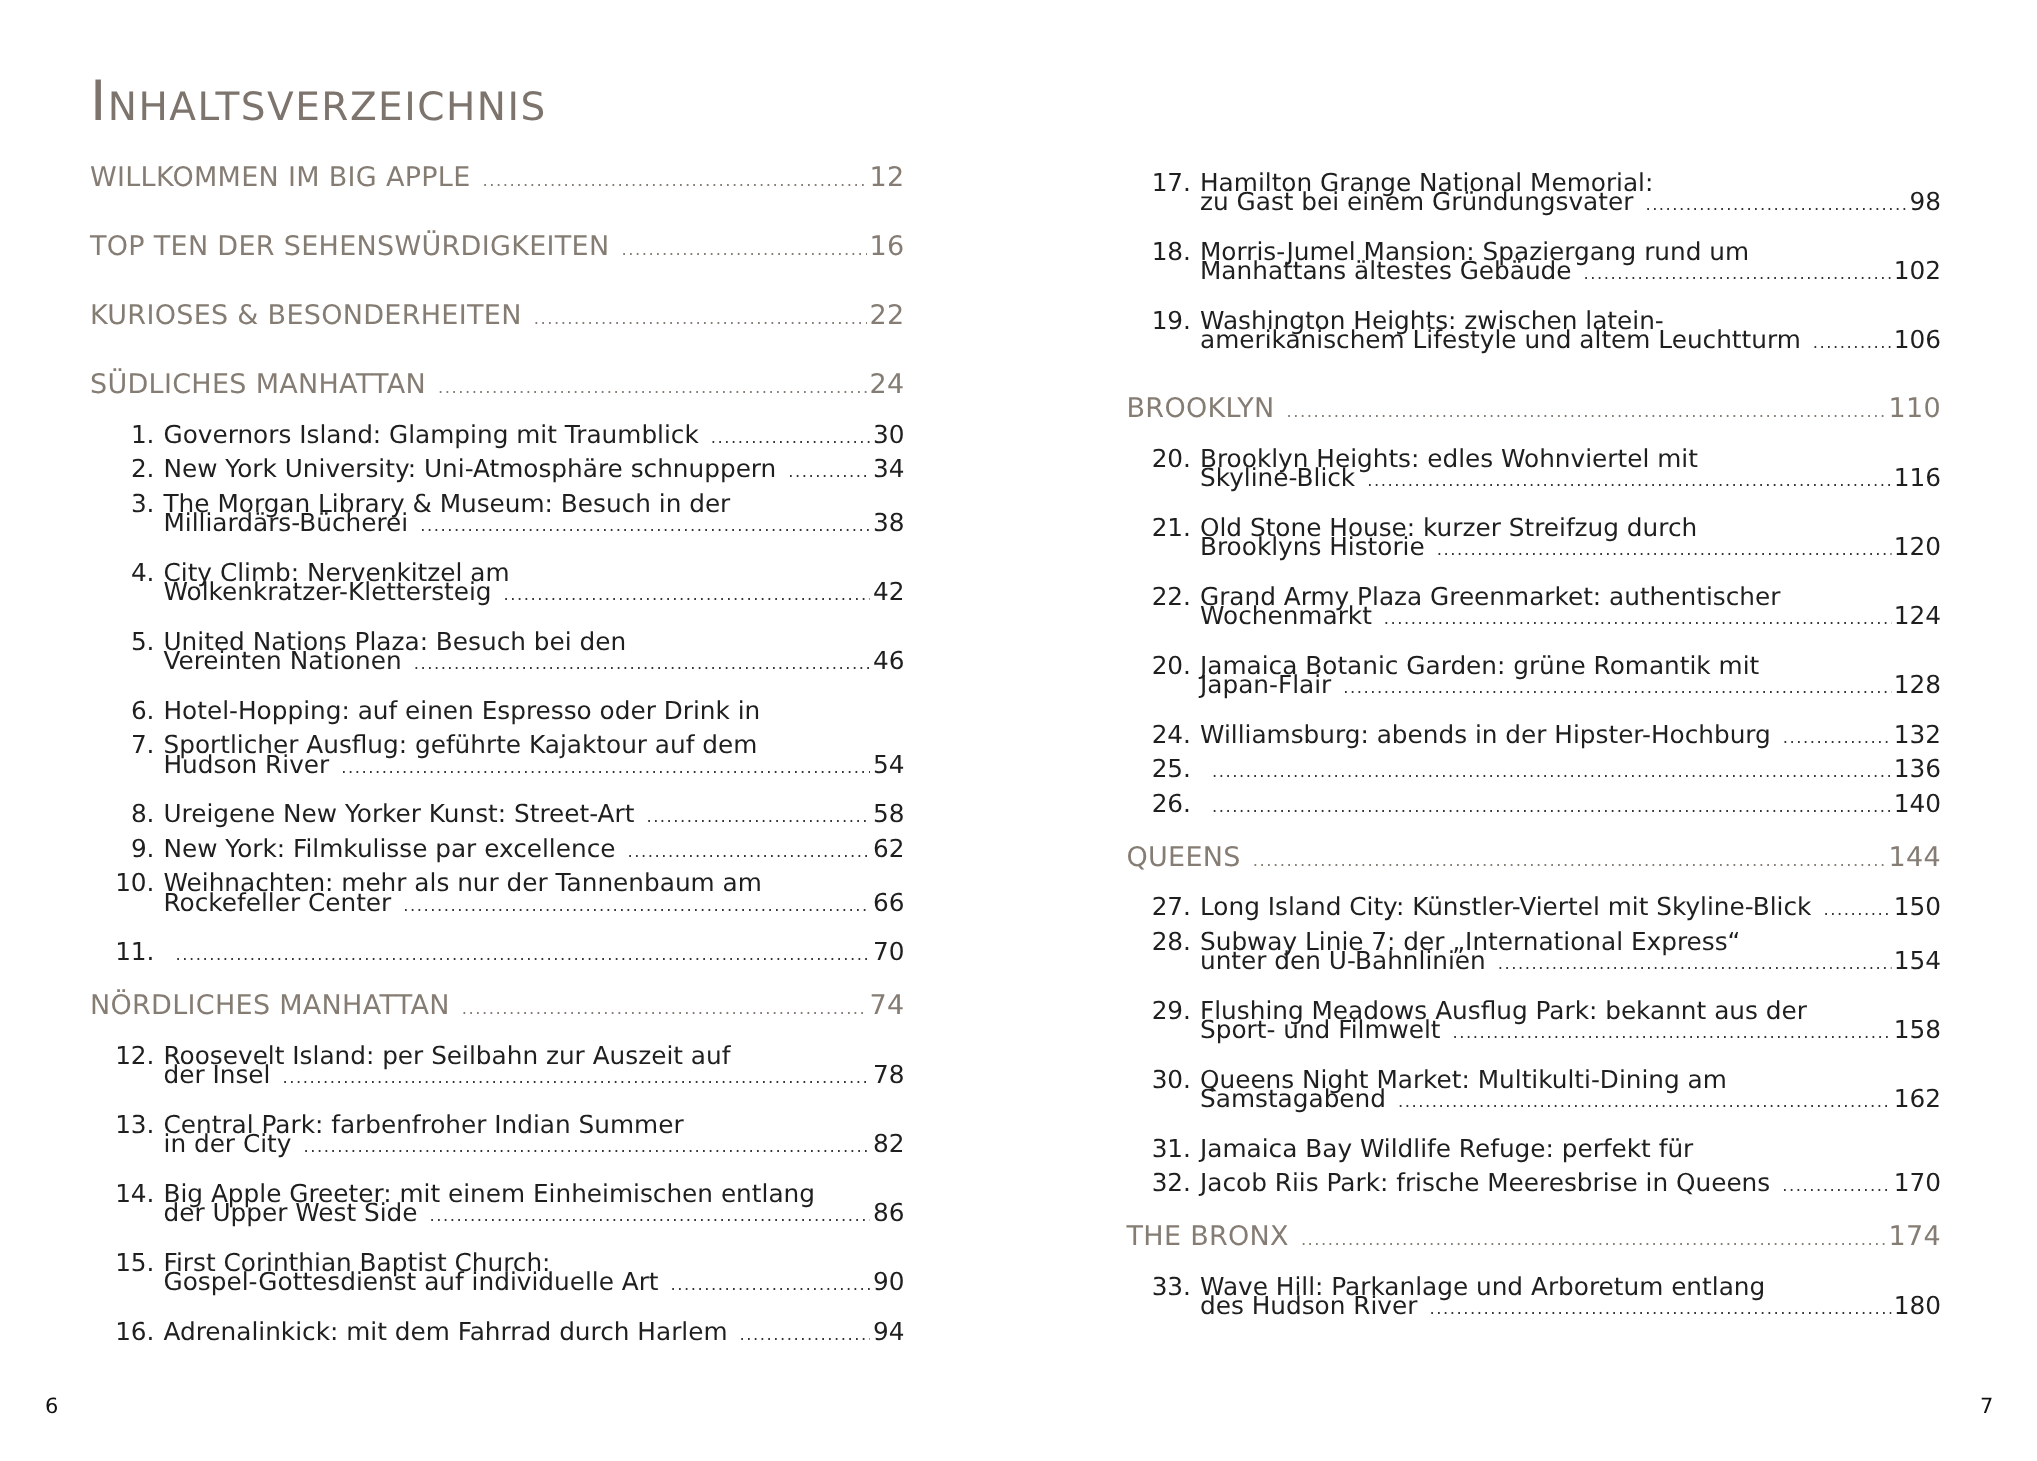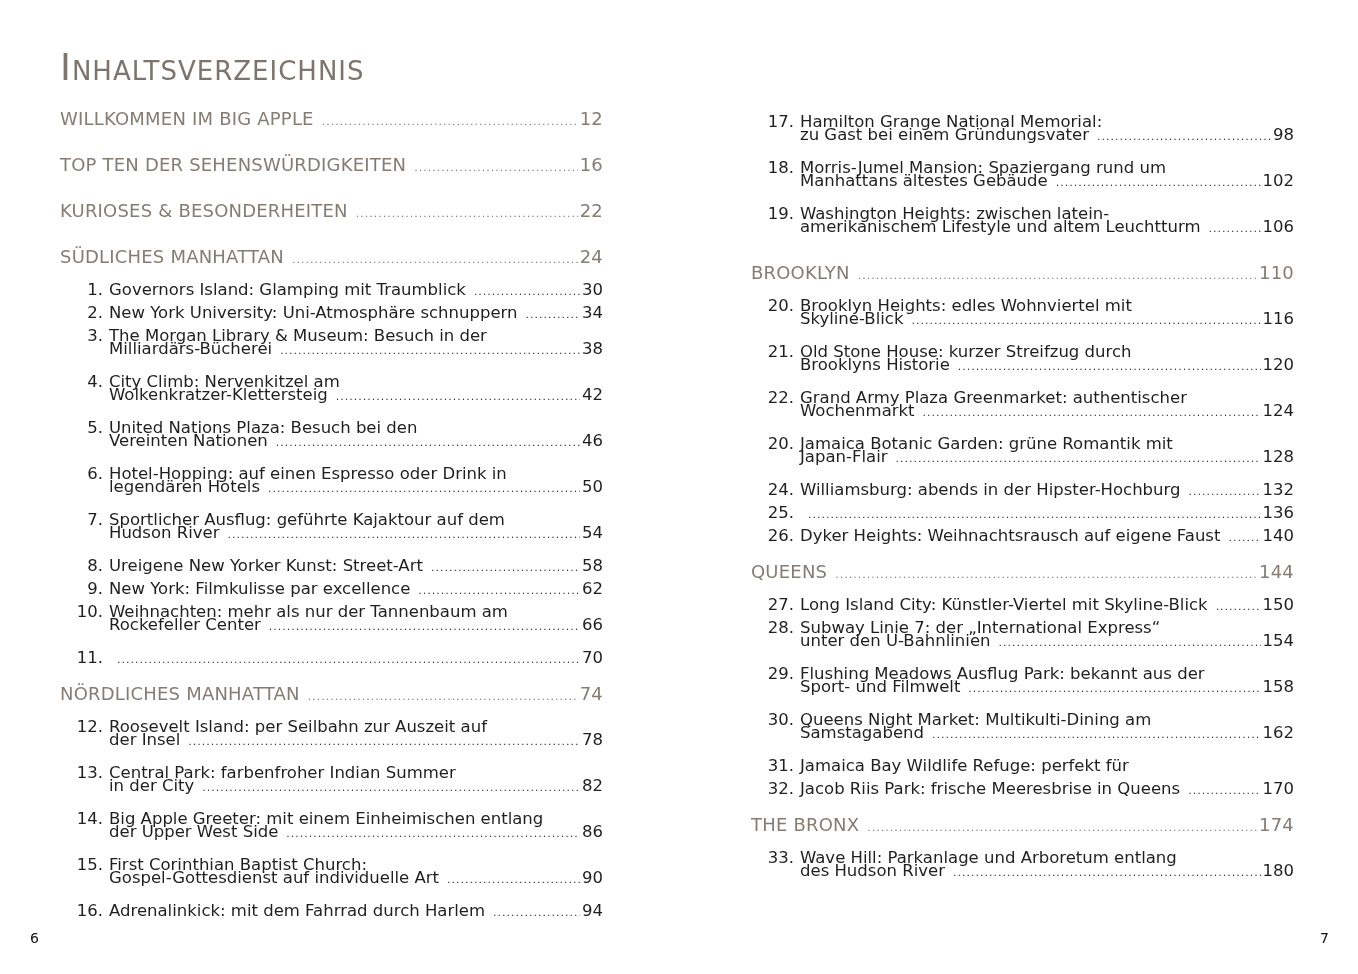--- a/index.html
+++ b/index.html
@@ -100,26 +100,20 @@
       <span class="text">Vereinten Nationen</span>
       <span class="dots"></span>
       <span class="pg">46</span>
     </div>
     <div class="line">
       <span class="num">6.</span>
       <span class="numgap"></span>
       <span class="text">Hotel-Hopping: auf einen Espresso oder Drink in</span>
     </div>
     <div class="line">
-      <span class="indent"></span>
-      <span class="text">legendären Hotels</span>
-      <span class="dots"></span>
-      <span class="pg">50</span>
-    </div>
-    <div class="line">
       <span class="num">7.</span>
       <span class="numgap"></span>
       <span class="text">Sportlicher Ausflug: geführte Kajaktour auf dem</span>
     </div>
     <div class="line">
       <span class="indent"></span>
       <span class="text">Hudson River</span>
       <span class="dots"></span>
       <span class="pg">54</span>
     </div>
@@ -305,21 +299,20 @@
     </div>
     <div class="line">
       <span class="num">25.</span>
       <span class="numgap"></span>
       <span class="dots"></span>
       <span class="pg">136</span>
     </div>
     <div class="line">
       <span class="num">26.</span>
       <span class="numgap"></span>
-      <span class="text">Dyker Heights: Weihnachtsrausch auf eigene Faust</span>
       <span class="dots"></span>
       <span class="pg">140</span>
     </div>
     <div class="line"></div>
     <div class="line section">
       <span class="text">QUEENS</span>
       <span class="dots"></span>
       <span class="pg">144</span>
     </div>
     <div class="line">

